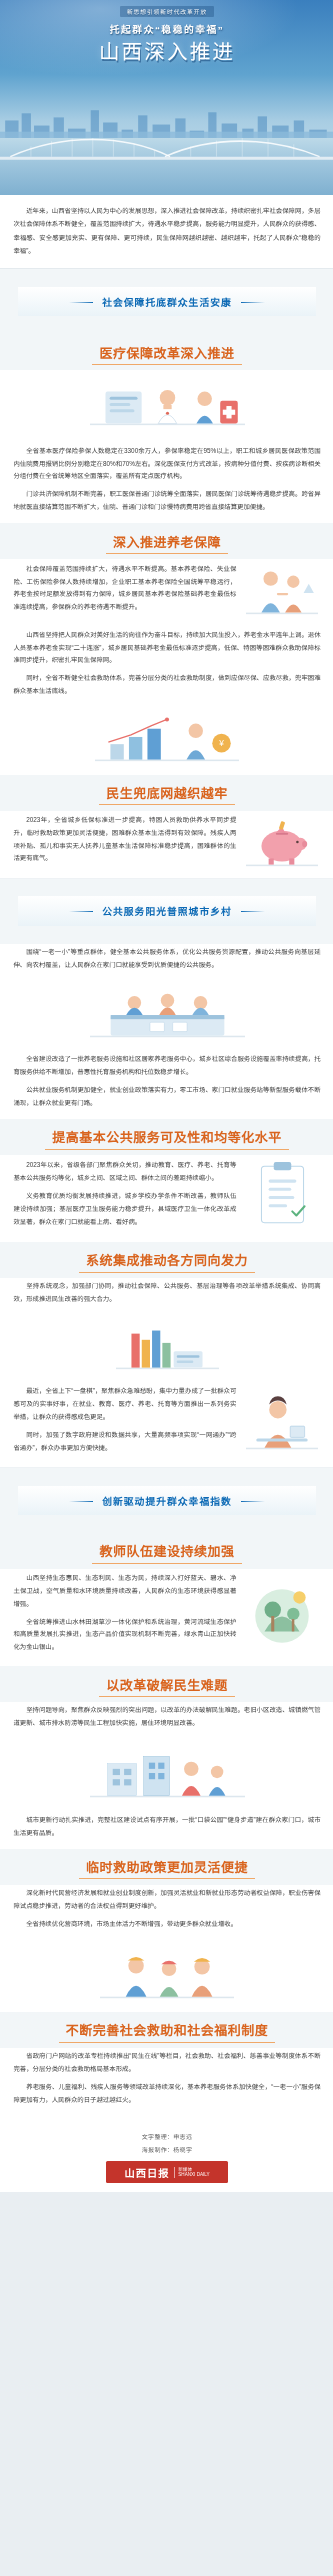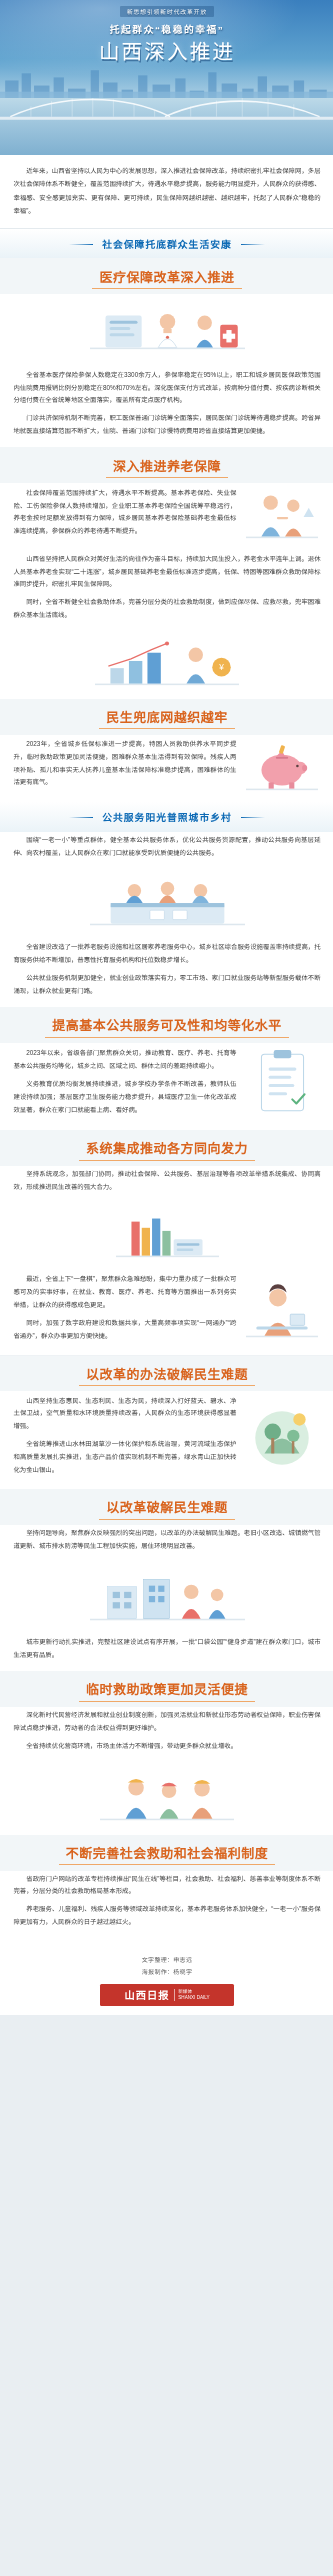--- a/index.html
+++ b/index.html
@@ -17,21 +17,21 @@
     margin: 0 auto;
     background: #f2f6f8;
     position: relative;
     overflow: hidden;
   }
 
   
   .hero {
     position: relative;
     width: 334px;
-    height: 155px;
+    height: 195px;
     background: linear-gradient(180deg,#3a7fbe 0%, #5fa3cf 38%, #a8cde3 62%, #d6e7ef 100%);
     overflow: hidden;
   }
   .hero .sky-glow {
     position: absolute; left: 0; top: 0; width: 100%; height: 88px;
     background: radial-gradient(ellipse at 30% 10%, rgba(255,255,255,.35), rgba(255,255,255,0) 60%);
   }
   .hero .skyline {
     position: absolute; left: 0; bottom: 49px; width: 100%; height: 46px;
     opacity: .55;
@@ -88,21 +88,21 @@
     font-size: 6.4px;
     line-height: 2.05;
     color: #3b3b3b;
     text-align: justify;
     border-bottom: 0.5px solid #e4eaee;
   }
   .lead p { margin: 0; text-indent: 2em; }
 
   
   .section-banner {
-    margin: 0;
+    margin: 18px;
     padding: 8.2px 0 7.2px;
     text-align: center;
     background: linear-gradient(180deg,#ffffff 0%, #eaf3f8 100%);
   }
   .section-banner .sb-title {
     display: inline-block;
     font-size: 9.8px;
     font-weight: bold;
     letter-spacing: 1px;
     color: #0d6ab5;
@@ -187,21 +187,21 @@
   }
   .credits {
     font-size: 6px;
     line-height: 2.1;
     color: #5b5b5b;
     text-align: center;
     letter-spacing: 0.3px;
   }
   .logo-bar {
     margin: 5.2px auto 0;
-    width: 134px;
+    width: 122px;
     height: 21.6px;
     background: #c4342b;
     border-radius: 1.5px;
     display: flex;
     align-items: center;
     justify-content: center;
     gap: 4.1px;
     color: #fff;
   }
   .logo-bar .lb-main {
@@ -466,23 +466,26 @@
         <path d="M45,30 q17,-16 34,0 q-4,-16 -17,-16 q-13,0 -17,16 z" fill="#5a4040"></path>
         <path d="M36,114 q26,-50 52,0 z" fill="#e8a07a"></path>
         <rect x="20" y="96" width="100" height="6" rx="3" fill="#bcd7e9"></rect>
         <rect x="86" y="72" width="28" height="22" rx="2" fill="#dceaf4" stroke="#9dc3dd"></rect>
       </svg>
     </div>
   </div>
 
   <div class="divider-thin"></div>
 
-
-  <div class="sub-head">
-    <span class="sh-inner">以改革的办法破解民生难题</span>
+  <div class="section-banner">
+    <span class="sb-title">创新驱动提升群众幸福指数</span>
+  </div>
+
+  <div class="sub-head">
+    <span class="sh-inner">教师队伍建设持续加强</span>
   </div>
   <div class="row">
     <div class="txt">
       <p>山西坚持生态惠民、生态利民、生态为民，持续深入打好蓝天、碧水、净土保卫战，空气质量和水环境质量持续改善，人民群众的生态环境获得感显著增强。</p>
       <p>全省统筹推进山水林田湖草沙一体化保护和系统治理，黄河流域生态保护和高质量发展扎实推进，生态产品价值实现机制不断完善，绿水青山正加快转化为金山银山。</p>
     </div>
     <div class="art">
       <svg width="72" height="72" viewBox="0 0 140 140">
         <circle cx="70" cy="70" r="52" fill="#d9eee0"></circle>
         <path d="M36,100 q34,-58 68,0 z" fill="#8cc0a0"></path>

